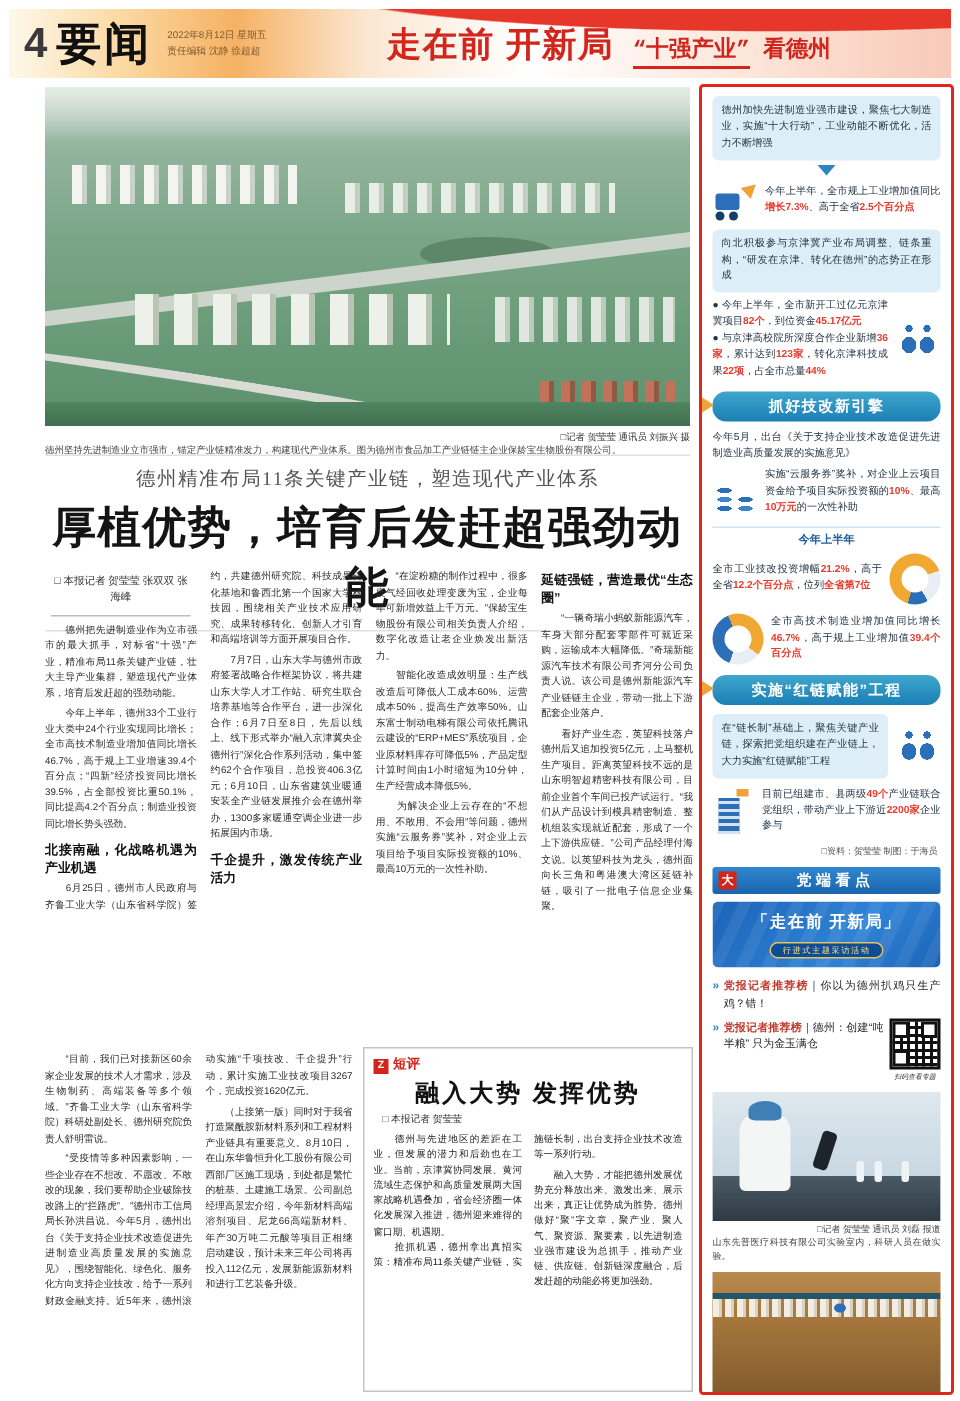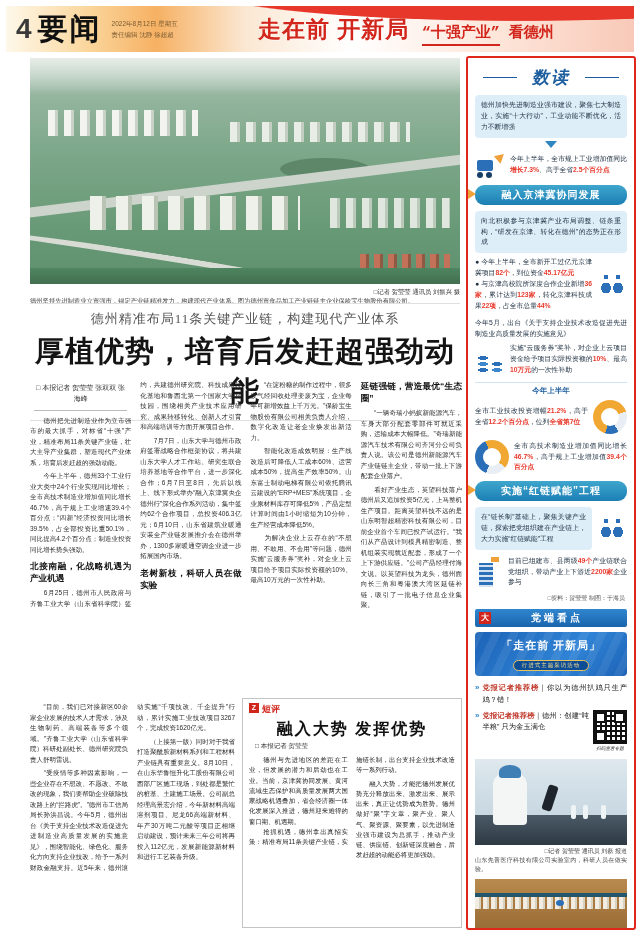--- a/index.html
+++ b/index.html
@@ -50,21 +50,21 @@
   .article-body p{margin:0 0 3px;white-space:pre-line;}
   .byline{font-size:7px;color:#333;text-align:center;border-bottom:1px solid #bbb;padding:2px 0 5px;margin:0 4px 5px;}
   .subhead{font-size:8.6px;font-weight:900;color:#111;margin:5px 0 4px;line-height:1.4;}
   
   .bottom-left{position:absolute;left:30px;top:702px;width:205px;height:226px;
     column-count:2;column-gap:9px;font-size:6.5px;line-height:1.62;text-align:justify;color:#2b2b2b;overflow:hidden;}
   .bottom-left p{margin:0 0 3px;white-space:pre-line;}
   
   .comment-box{position:absolute;left:242px;top:698px;width:220px;height:230px;border:1px solid #c4c4c4;
     padding:4px 6px;box-sizing:border-box;}
-  .comment-tag{display:flex;align-items:flex-start;gap:3px;font-size:9px;font-weight:900;color:#d2251c;}
+  .comment-tag{display:flex;align-items:flex-end;gap:3px;font-size:9px;font-weight:900;color:#d2251c;}
   .comment-tag .sq{width:10px;height:10px;background:#d2251c;color:#fff;font-size:7px;line-height:10px;text-align:center;font-weight:bold;}
   .comment-title{text-align:center;font-size:16px;font-weight:900;color:#111;letter-spacing:2px;margin:3px 0 2px;}
   .comment-byline{font-size:6.5px;color:#333;margin:0 0 4px 6px;}
   .comment-cols{column-count:2;column-gap:8px;font-size:6.4px;line-height:1.6;text-align:justify;height:168px;overflow:hidden;}
   .comment-cols p{margin:0 0 3px;white-space:pre-line;}
   
   .sidebar{position:absolute;left:466px;top:56px;width:170px;height:874px;border:2px solid #e0271b;border-radius:3px;
     box-sizing:border-box;padding:6px 7px;background:#fff;overflow:hidden;}
   .sd-title{text-align:center;font-family:"Liberation Serif","DejaVu Serif",serif;font-style:italic;
     font-size:17px;font-weight:900;color:#1d5e9e;letter-spacing:2px;position:relative;margin:2px 0 6px;}
@@ -162,32 +162,32 @@
     <div class="lp-road2"></div>
     <div class="lp-red"></div>
     <div class="lp-green"></div>
   </div>
   <div class="photo-cap">
     <div class="credit">□记者 贺莹莹 通讯员 刘振兴 摄</div>
     <div>德州坚持先进制造业立市强市，锚定产业链精准发力，构建现代产业体系。图为德州市食品加工产业链链主企业保龄宝生物股份有限公司。</div>
   </div>
 
   <div class="titleblock">
-    <div class="kicker">德州精准布局11条关键产业链，构建现代产业体系</div>
+    <div class="kicker">德州精准布局11条关键产业链，塑造现代产业体系</div>
     <div class="headline">厚植优势，培育后发赶超强劲动能</div>
   </div>
 
   <div class="article-body">
     <div class="byline">□ 本报记者 贺莹莹 张双双 张海峰</div>
     <p>　　德州把先进制造业作为立市强市的最大抓手，对标省“十强”产业，精准布局11条关键产业链，壮大主导产业集群，塑造现代产业体系，培育后发赶超的强劲动能。</p>
     <p>　　今年上半年，德州33个工业行业大类中24个行业实现同比增长；全市高技术制造业增加值同比增长46.7%，高于规上工业增速39.4个百分点；“四新”经济投资同比增长39.5%，占全部投资比重50.1%，同比提高4.2个百分点；制造业投资同比增长势头强劲。</p>
     <div class="subhead">北接南融，化战略机遇为产业机遇</div>
     <p>　　6月25日，德州市人民政府与齐鲁工业大学（山东省科学院）签约，共建德州研究院、科技成果转化基地和鲁西北第一个国家大学科技园，围绕相关产业技术应用研究、成果转移转化、创新人才引育和高端培训等方面开展项目合作。</p>
     <p>　　7月7日，山东大学与德州市政府签署战略合作框架协议，将共建山东大学人才工作站、研究生联合培养基地等合作平台，进一步深化合作；6月7日至8日，先后以线上、线下形式举办“融入京津冀央企德州行”深化合作系列活动，集中签约62个合作项目，总投资406.3亿元；6月10日，山东省建筑业暖通安装全产业链发展推介会在德州举办，1300多家暖通空调企业进一步拓展国内市场。</p>
-    <div class="subhead">老树新枝，科研人员在做实验</div>
+    <div class="subhead">千企提升，激发传统产业活力</div>
     <p>　　“在淀粉糖的制作过程中，很多废气经回收处理变废为宝，企业每年可新增效益上千万元。”保龄宝生物股份有限公司相关负责人介绍，数字化改造让老企业焕发出新活力。</p>
     <p>　　智能化改造成效明显：生产线改造后可降低人工成本60%、运营成本50%，提高生产效率50%。山东富士制动电梯有限公司依托腾讯云建设的“ERP+MES”系统项目，企业原材料库存可降低5%，产品定型计算时间由1小时缩短为10分钟，生产经营成本降低5%。</p>
     <p>　　为解决企业上云存在的“不想用、不敢用、不会用”等问题，德州实施“云服务券”奖补，对企业上云项目给予项目实际投资额的10%、最高10万元的一次性补助。</p>
     <div class="subhead">延链强链，营造最优“生态圈”</div>
     <p>　　“一辆奇瑞小蚂蚁新能源汽车，车身大部分配套零部件可就近采购，运输成本大幅降低。”奇瑞新能源汽车技术有限公司齐河分公司负责人说。该公司是德州新能源汽车产业链链主企业，带动一批上下游配套企业落户。</p>
     <p>　　看好产业生态，英望科技落户德州后又追加投资5亿元，上马整机生产项目。距离英望科技不远的是山东明智超精密科技有限公司，目前企业首个车间已投产试运行。“我们从产品设计到模具精密制造、整机组装实现就近配套，形成了一个上下游供应链。”公司产品经理付海文说。以英望科技为龙头，德州面向长三角和粤港澳大湾区延链补链，吸引了一批电子信息企业集聚。</p>
   </div>
 
   <div class="bottom-left">
     <p>　　“目前，我们已对接新区60余家企业发展的技术人才需求，涉及生物制药、高端装备等多个领域。”齐鲁工业大学（山东省科学院）科研处副处长、德州研究院负责人舒明雷说。</p>
@@ -204,43 +204,42 @@
     <div class="comment-byline">□ 本报记者 贺莹莹</div>
     <div class="comment-cols">
       <p>　　德州与先进地区的差距在工业，但发展的潜力和后劲也在工业。当前，京津冀协同发展、黄河流域生态保护和高质量发展两大国家战略机遇叠加，省会经济圈一体化发展深入推进，德州迎来难得的窗口期、机遇期。
 　　抢抓机遇，德州拿出真招实策：精准布局11条关键产业链，实施链长制，出台支持企业技术改造等一系列行动。</p>
       <p>　　融入大势，才能把德州发展优势充分释放出来、激发出来、展示出来，真正让优势成为胜势。德州做好“聚”字文章，聚产业、聚人气、聚资源、聚要素，以先进制造业强市建设为总抓手，推动产业链、供应链、创新链深度融合，后发赶超的动能必将更加强劲。</p>
     </div>
   </div>
 
   <div class="sidebar">
 
-    <div class="sd-title">数读</div>
     <div class="sd-panel">德州加快先进制造业强市建设，聚焦七大制造业，实施“十大行动”，工业动能不断优化，活力不断增强</div>
     <div class="sd-tri"></div>
     <div class="sd-stat">
       <span class="fork">
           <span class="body"></span>
           <span class="wheel w1"></span>
           <span class="wheel w2"></span>
           <span class="arrow"></span>
         </span>
       <span><span>今年上半年，全市规上工业增加值同比</span><b class="num">增长7.3%</b><span>、高于全省</span><b class="num">2.5个百分点</b></span>
     </div>
 
-    <div class="sec-head"><span class="tri"></span><span>融入京津冀协同发展</span></div>
     <div class="sd-panel">向北积极参与京津冀产业布局调整、链条重构，“研发在京津、转化在德州”的态势正在形成</div>
     <div class="sd-stat">
       <span style="display:block">
         <span>● 今年上半年，全市新开工过亿元京津冀项目</span><b class="num">82个</b><span>，到位资金</span><b class="num">45.17亿元</b><br>
         <span>● 与京津高校院所深度合作企业新增</span><b class="num">36家</b><span>，累计达到</span><b class="num">123家</b><span>，转化京津科技成果</span><b class="num">22项</b><span>，占全市总量</span><b class="num">44%</b>
       </span>
       <span class="people"></span>
     </div>
 
+    <div class="sec-head"><span class="tri"></span><span>抓好技改新引擎</span></div>
     <div style="font-size:6.8px;line-height:1.6;text-align:justify;color:#234;">今年5月，出台《关于支持企业技术改造促进先进制造业高质量发展的实施意见》</div>
     <div class="sd-stat">
       <span class="coins"></span>
       <span><span>实施“云服务券”奖补，对企业上云项目资金给予项目实际投资额的</span><b class="num">10%</b><span>、最高</span><b class="num">10万元</b><span>的一次性补助</span></span>
     </div>
     <div class="divlabel">今年上半年</div>
     <div class="sd-stat">
       <span><span>全市工业技改投资增幅</span><b class="num">21.2%</b><span>，高于全省</span><b class="num">12.2个百分点</b><span>，位列</span><b class="num">全省第7位</b></span>
       <span class="gauge g1"></span>
     </div>

